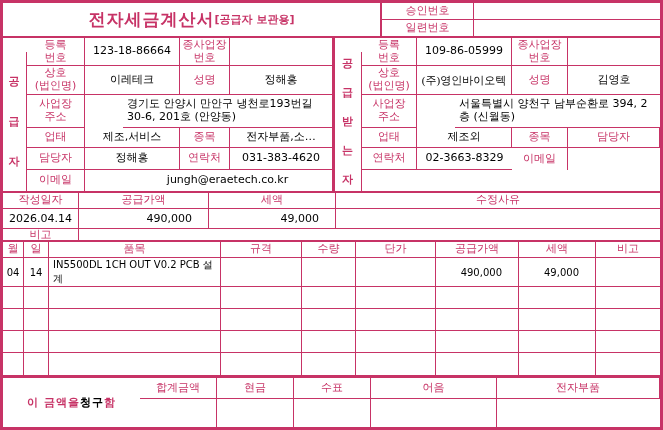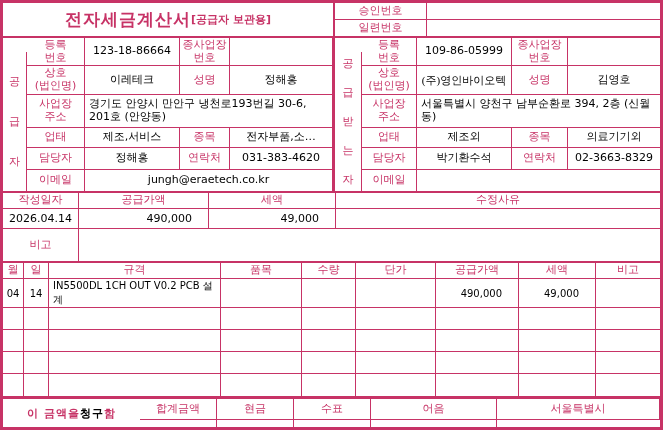--- a/index.html
+++ b/index.html
@@ -10,44 +10,44 @@
   .lbl { color:var(--accent); text-align:center; white-space:pre-line; line-height:1.15; display:flex; align-items:center; justify-content:center; }
   .val { color:var(--ink); display:flex; align-items:center; }
   .val.center { justify-content:center; }
   .val.right { justify-content:flex-end; padding-right:16px; }
   .val.left { padding-left:4px; }
   .br { border-right:1px solid var(--accent); }
   .bb { border-bottom:1px solid var(--accent); }
 
   
   .sec-header { height:35px; display:flex; border-bottom:2px solid var(--accent); }
-  .title-cell { width:332px; border-right:2px solid var(--accent); display:flex; align-items:center; justify-content:center; color:var(--accent); }
+  .title-cell { width:379px; border-right:2px solid var(--accent); display:flex; align-items:center; justify-content:center; color:var(--accent); }
   .title-main { font-size:17px; font-weight:bold; letter-spacing:1px; }
   .title-sub { font-size:11px; font-weight:bold; }
   .approval-block { flex:1; display:flex; flex-direction:column;justify-content:space-between; }
   .approval-row { flex:1; display:flex; }
   .approval-row:first-child { border-bottom:1px solid var(--accent); }
   .approval-label { width:92px; border-right:1px solid var(--accent); }
   .approval-value { flex:1; }
 
   
   .sec-parties { height:155px; display:flex; border-bottom:2px solid var(--accent); }
   .party { display:grid; grid-template-rows:28px 29px 33px 20px 22px 1fr; }
   .party.left  { width:332px; border-right:3px solid var(--accent); grid-template-columns:24px 58px 95px 50px 1fr; }
   .party.right { flex:1; grid-template-columns:27px 55px 95px 56px 1fr; }
-  .vlabel { grid-row:1 / -1; border-right:1px solid var(--accent); color:var(--accent); font-weight:normal; text-align:center; word-break:break-all; display:flex; align-items:center; justify-content:center;margin-top:14px; }
+  .vlabel { grid-row:1 / -1; border-right:1px solid var(--accent); color:var(--accent); font-weight:bold; word-break:break-all; display:flex; align-items:center; justify-content:center;margin-top:14px; }
   .vlabel span { width:1.1em; word-break:break-all; display:block; }
   .vl3 span { line-height:40px; }
   .vl5 span { line-height:29px; }
-  .span3 { grid-column:3 / 6; }
+  .span3 { grid-column:3 / 6;margin-left:38px; }
   .party .val { line-height:1.15; }
   .addr { padding:1px 3px; align-items:center; }
 
   
-  .sec-summary { height:70px; display:grid; grid-template-columns:76px 130px 127px 1fr; grid-template-rows:16px 20px 1fr; border-bottom:2px solid var(--accent); }
+  .sec-summary { height:49px; display:grid; grid-template-columns:76px 130px 127px 1fr; grid-template-rows:16px 20px 1fr; border-bottom:2px solid var(--accent); }
   .sum-span { grid-column:2 / 5; }
 
   
   .sec-items { height:136px; display:grid; grid-template-columns:21px 25px 172px 81px 54px 80px 83px 77px 1fr; grid-template-rows:16px repeat(5,1fr); border-bottom:3px solid var(--accent); font-size:10px; }
   .sec-items .lbl { font-size:11px; }
 
   
   .sec-totals { flex:1; display:grid; grid-template-columns:137px 77px 77px 77px 126px 1fr; grid-template-rows:21px 1fr; }
   .grand-note { grid-row:1 / 3; display:flex; align-items:center; justify-content:center; color:var(--accent); font-weight:bold; letter-spacing:1px; }
   .grand-note .black { color:var(--ink); }
@@ -128,24 +128,22 @@
       <div class="lbl br bb">성명</div>
       <div class="val center bb">김영호</div>
 
       <div class="lbl br bb">사업장
 주소</div>
       <div class="val left addr span3 bb">서울특별시 양천구 남부순환로 394, 2층 (신월동)</div>
 
       <div class="lbl br bb">업태</div>
       <div class="val center br bb">제조외</div>
       <div class="lbl br bb">종목</div>
-      <div class="val center bb">의료기기외</div>
 
       <div class="lbl br bb">담당자</div>
-      <div class="val center br bb">박기환수석</div>
       <div class="lbl br bb">연락처</div>
       <div class="val center bb">02-3663-8329</div>
 
       <div class="lbl br">이메일</div>
     </div>
   </div>
 
   <div class="sec-summary">
     <div class="lbl br bb">작성일자</div>
     <div class="lbl br bb">공급가액</div>
@@ -157,22 +155,22 @@
     <div class="val right br bb">49,000</div>
     <div class="val bb"></div>
 
     <div class="lbl br">비고</div>
     <div class="val sum-span"></div>
   </div>
 
   <div class="sec-items">
     <div class="lbl br bb">월</div>
     <div class="lbl br bb">일</div>
+    <div class="lbl br bb">품목</div>
     <div class="lbl br bb">규격</div>
-    <div class="lbl br bb">품목</div>
     <div class="lbl br bb">수량</div>
     <div class="lbl br bb">단가</div>
     <div class="lbl br bb">공급가액</div>
     <div class="lbl br bb">세액</div>
     <div class="lbl bb">비고</div>
 
     <div class="val center br bb">04</div>
     <div class="val center br bb">14</div>
     <div class="val left br bb">IN5500DL 1CH OUT V0.2 PCB 설계</div>
     <div class="val br bb"></div>
@@ -221,21 +219,21 @@
     <div class="val right br"></div>
     <div class="val right br"></div>
     <div class="val"></div>
   </div>
 
   <div class="sec-totals">
     <div class="lbl br bb">합계금액</div>
     <div class="lbl br bb">현금</div>
     <div class="lbl br bb">수표</div>
     <div class="lbl br bb">어음</div>
-    <div class="lbl br bb">서울특별시</div>
+    <div class="lbl br bb">전자부품</div>
 
     <div class="grand-note">
       <span>이 금액을 </span>
       <span class="black">청구</span>
       <span>함</span>
     </div>
 
     <div class="val br"></div>
     <div class="val br"></div>
     <div class="val br"></div>

